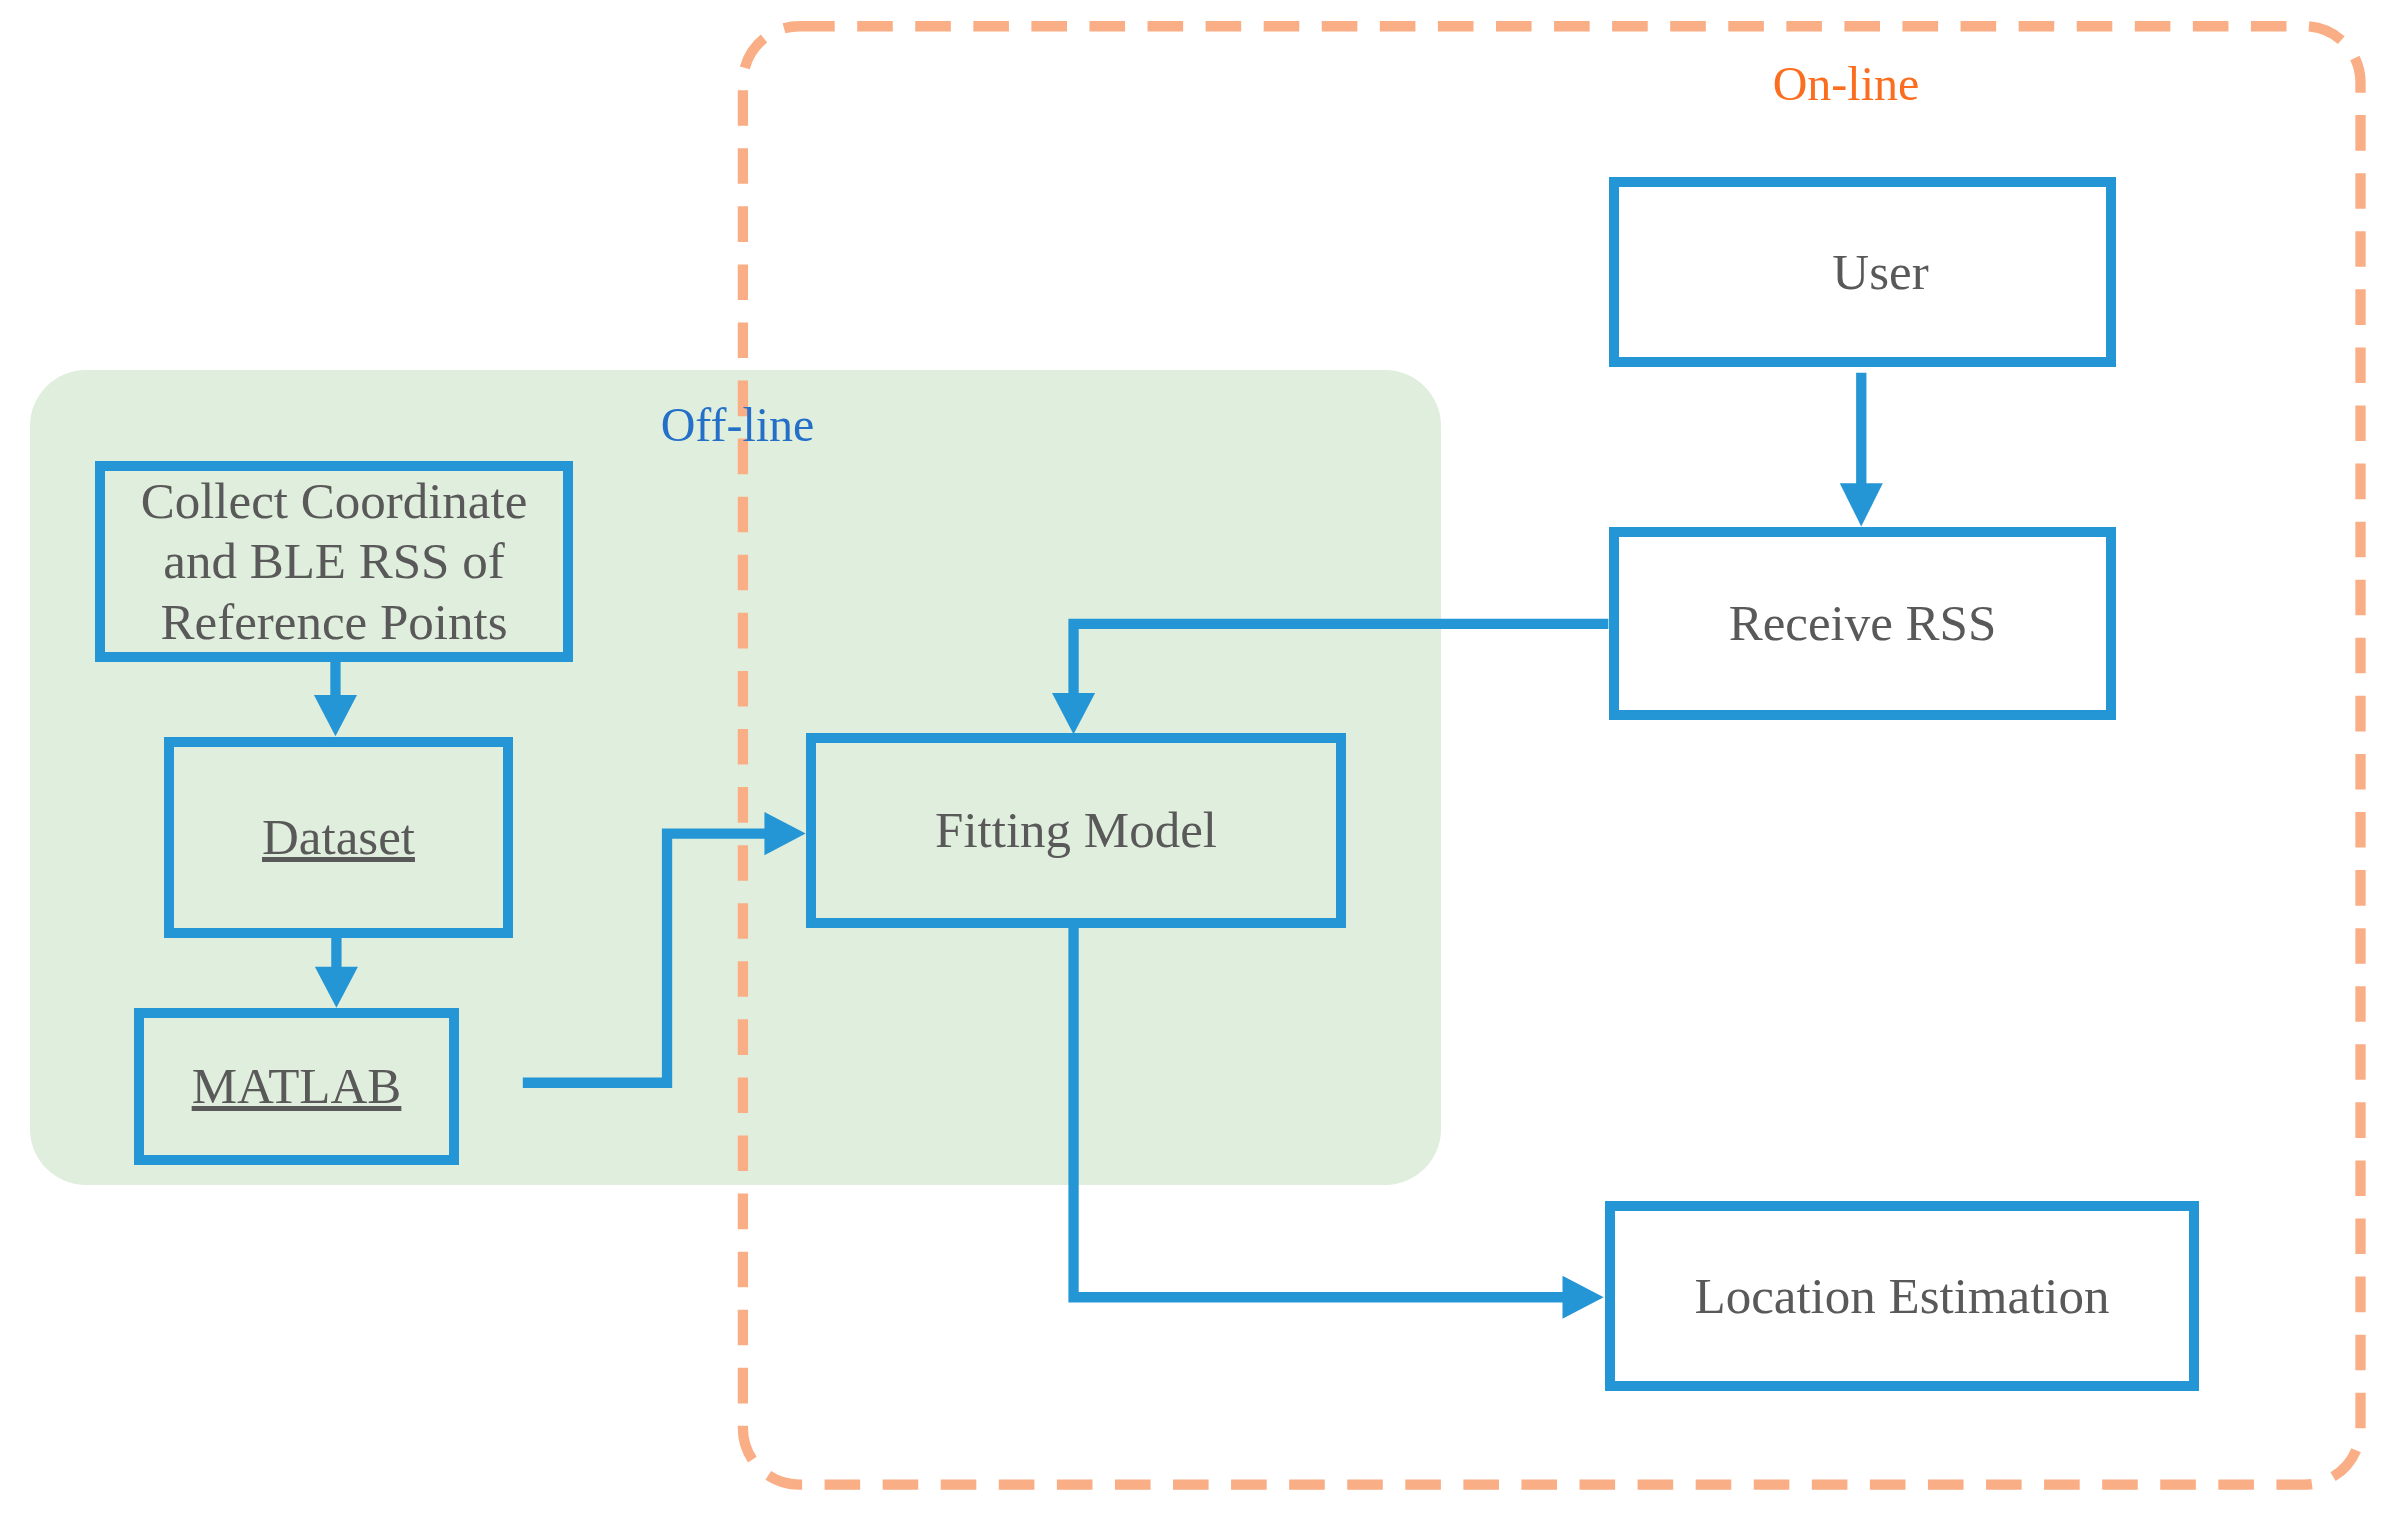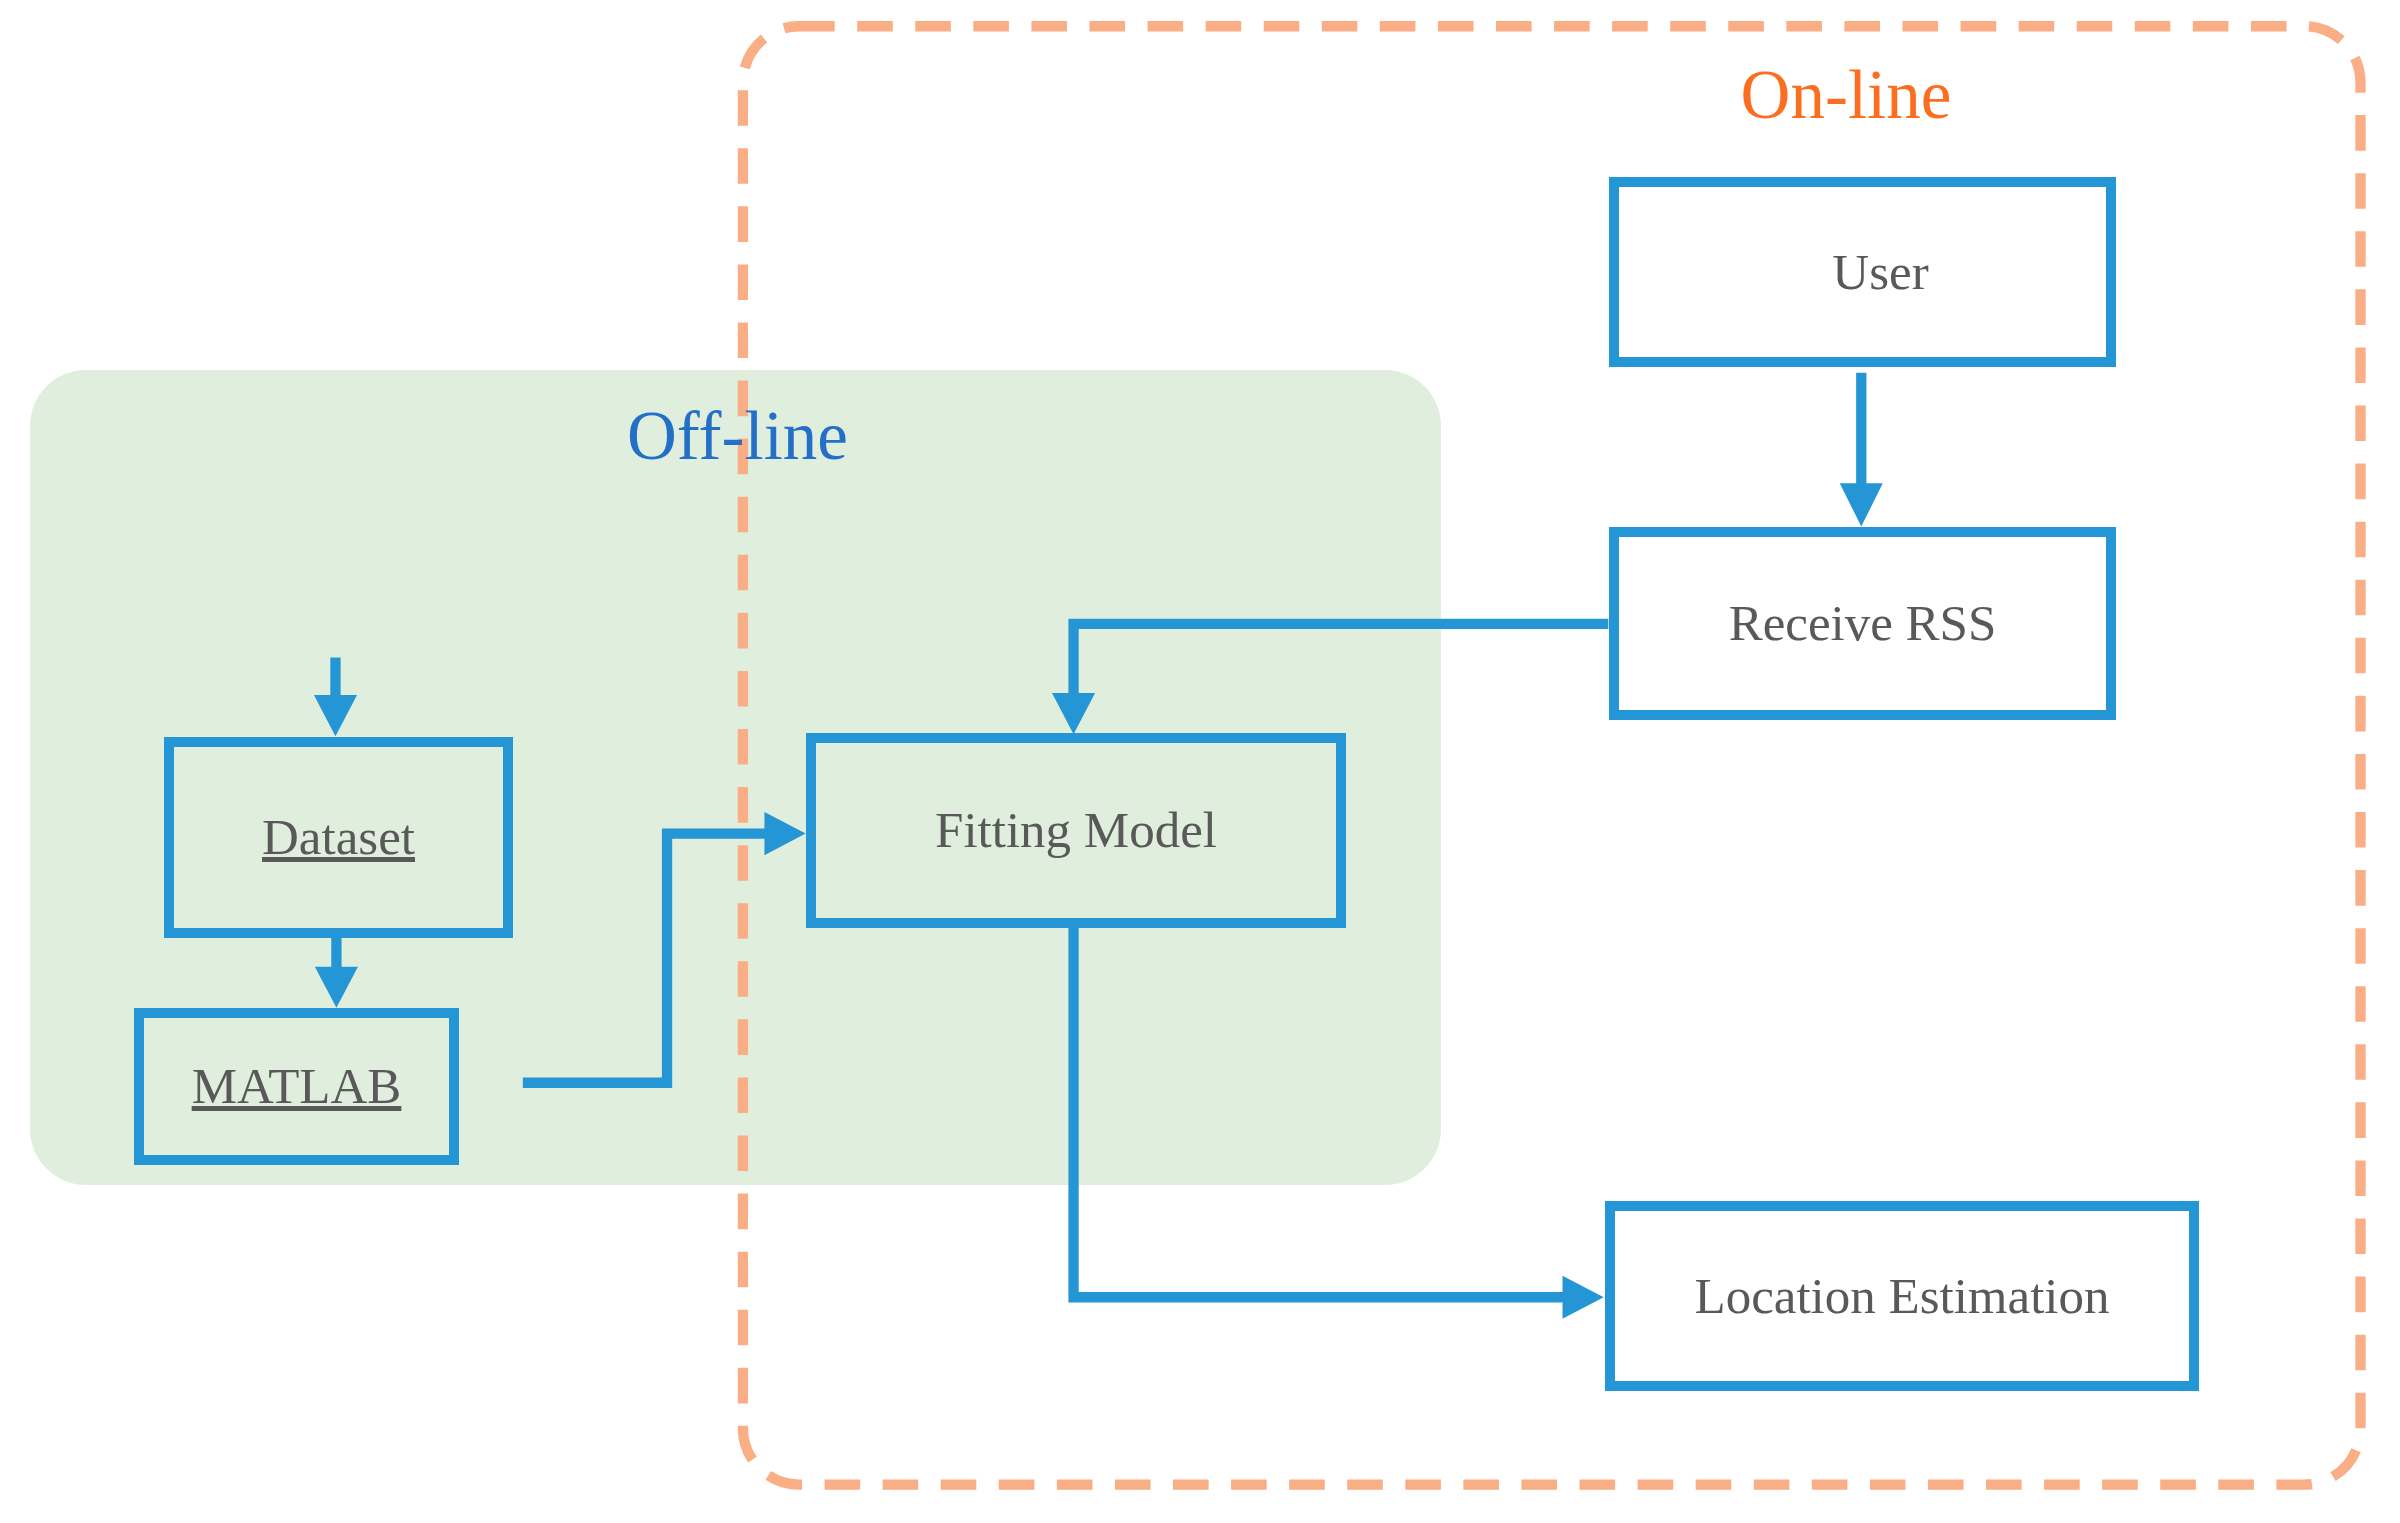--- a/index.html
+++ b/index.html
@@ -62,21 +62,21 @@
     color: var(--node-text);
     font-size: 51px;
     line-height: 1.18;
     z-index: 2;
     background: transparent;
   }
   .node.white { background: #FFFFFF; }
   .region-label {
     position: absolute;
     z-index: 3;
-    font-size: 69px;
+    font-size: 48px;
     text-align: center;
     white-space: nowrap;
   }
   .region-label.offline { left: 604px; top: 390px; width: 267px; color: var(--offline-label); margin-top: 7px; }
   .region-label.online  { left: 1722px; top: 56px;  width: 248px; color: var(--online-label); }
 
   .node-collect  { left: 95px;  top: 461px;  width: 478px; height: 201px; }
   .node-dataset  { left: 164px;  top: 737px;  width: 349px; height: 201px; text-decoration: underline; }
   .node-matlab   { left: 134px;  top: 1008px; width: 325px; height: 157px; text-decoration: underline; }
   .node-fitting  { left: 806px;  top: 733px;  width: 540px; height: 195px; }
@@ -110,20 +110,25 @@
     <polyline class="edge" points="1717,666 1146,666 1146,742"></polyline>
     <polygon class="head" points="1146,784 1123,740 1169,740"></polygon>
 
     <polyline class="edge" points="1146,988 1146,1385 1670,1385"></polyline>
     <polygon class="head" points="1712,1385 1668,1362 1668,1408"></polygon>
   </svg>
 
   <div class="region-label offline">Off-line</div>
   <div class="region-label online">On-line</div>
 
+  <div class="node node-collect">
+    <span>Collect Coordinate</span>
+    <span>and BLE RSS of</span>
+    <span>Reference Points</span>
+  </div>
 
   <div class="node node-dataset">
     <span>Dataset</span>
   </div>
 
   <div class="node node-matlab">
     <span>MATLAB</span>
   </div>
 
   <div class="node node-fitting">

